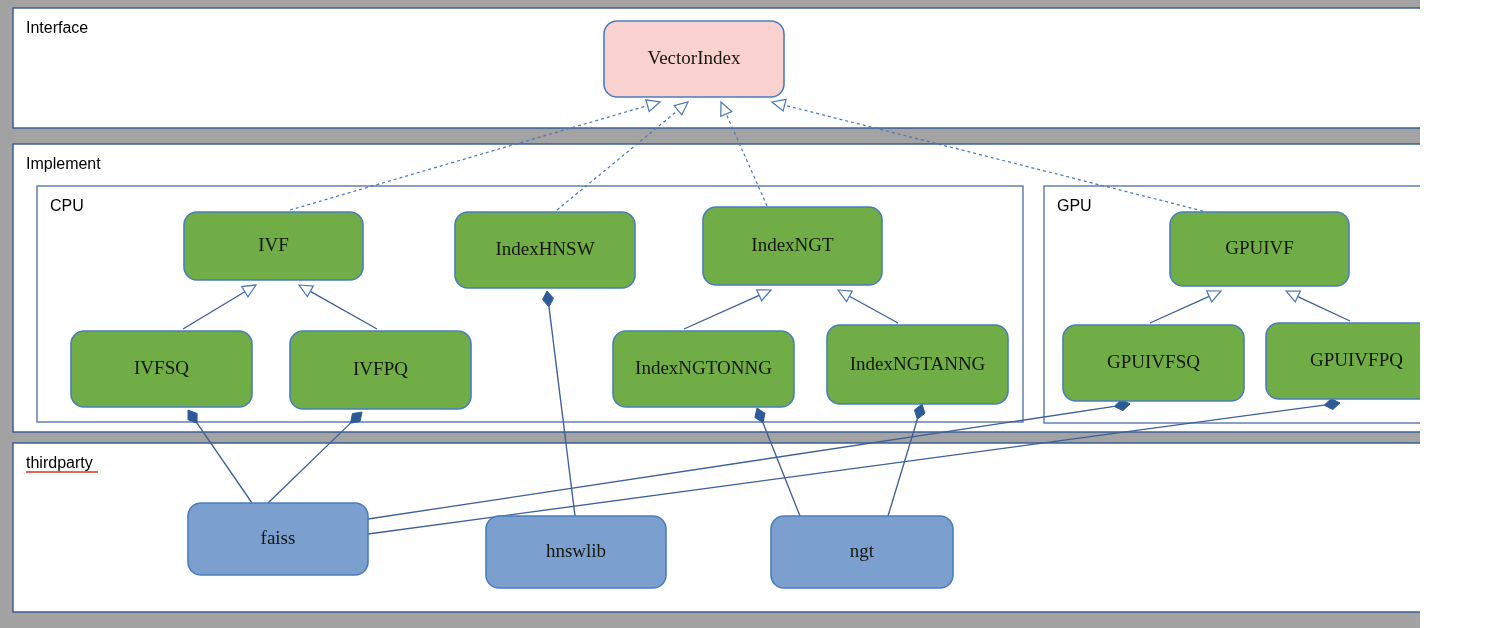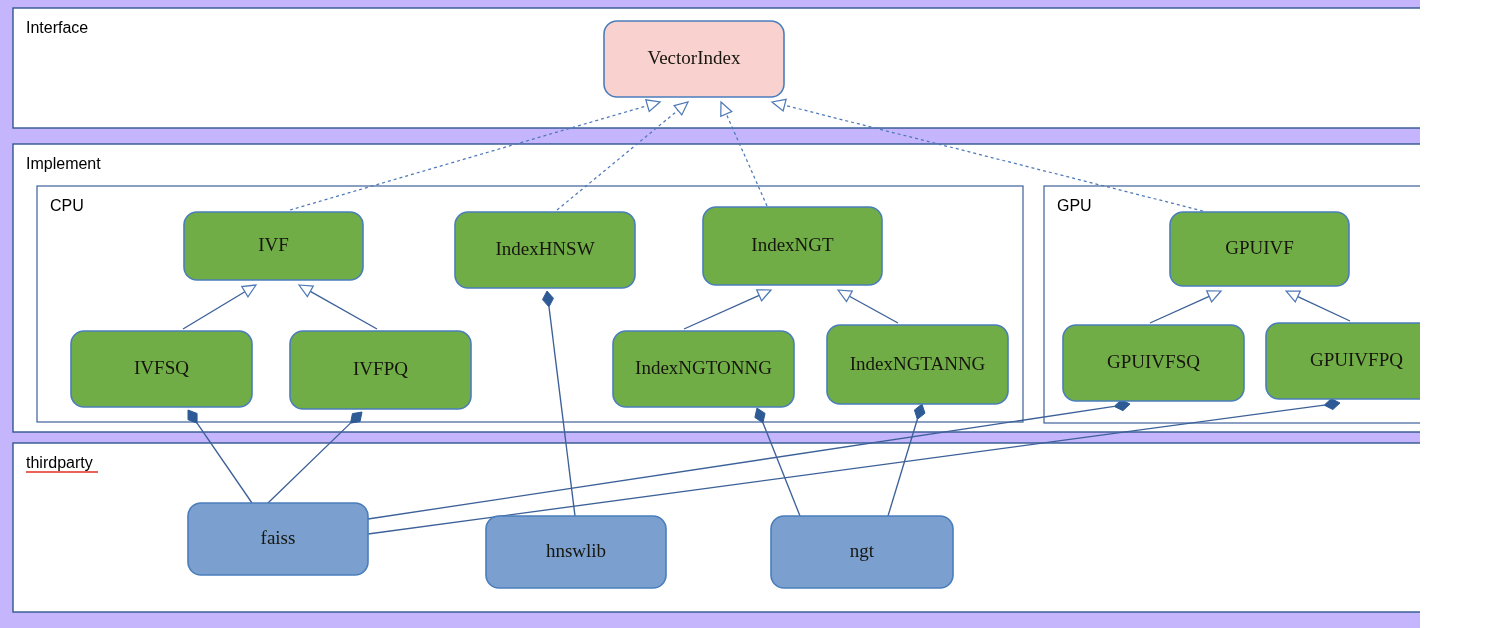--- a/index.html
+++ b/index.html
@@ -4,21 +4,21 @@
 <style>
   html, body {
     margin: 0;
     padding: 0;
     background: #ffffff;
   }
   #stage {
     position: relative;
     width: 1420px;
     height: 628px;
-    background: #c4b5fd;
+    background: #a3a3a3;
     overflow: hidden;
     font-family: "Liberation Sans", sans-serif;
   }
   svg#diagram {
     position: absolute;
     left: 0;
     top: 0;
     width: 1503px;
     height: 628px;
   }

